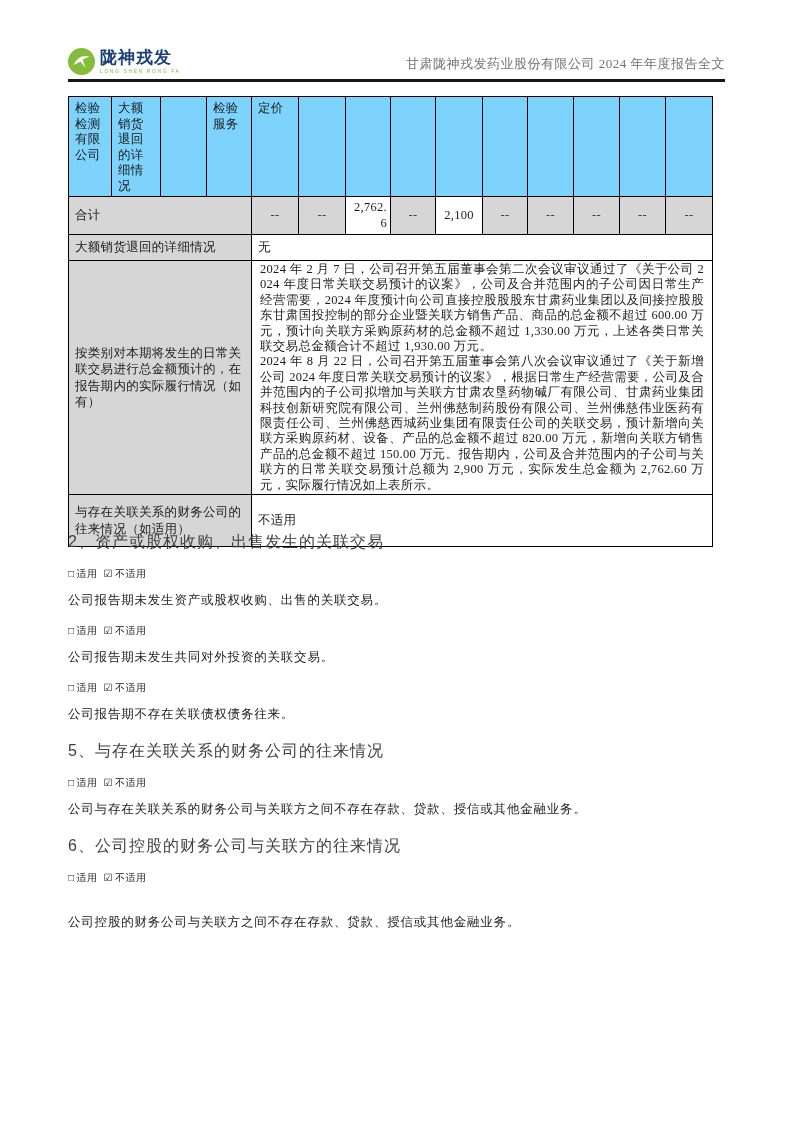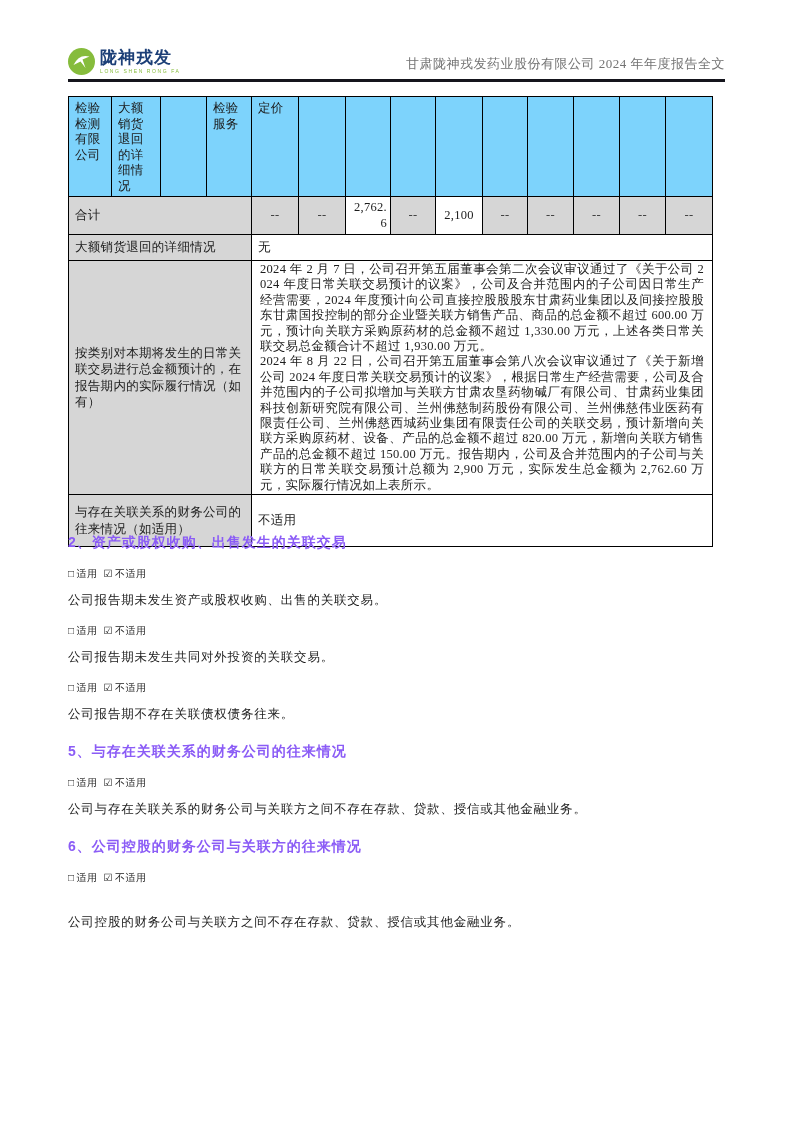--- a/index.html
+++ b/index.html
@@ -63,22 +63,22 @@
   td.para{
     text-align:justify;vertical-align:middle;
     white-space:pre-line;
     font-size:12.5px;line-height:15.4px;padding:1px 8px;
   }
   td.lbl{line-height:16.5px;}
   
   .sections{position:absolute;left:68px;top:518px;width:657px;}
   .sec-title{
     font-family:"Liberation Sans","DejaVu Sans",sans-serif;
-    font-weight:bold;font-size:14px;line-height:18px;
-    letter-spacing:1px;margin-top:20px;color:#8b5cf6;
+    font-weight:normal;font-size:16px;line-height:18px;
+    letter-spacing:1px;margin-top:20px;color:#404040;
   }
   .sec-title.first{margin-top:15px;}
   .sec-apply{font-size:10px;line-height:16px;margin-top:15px;letter-spacing:0.5px;}
   .sec-apply .cb{margin-right:2px;}
   .sec-apply .gap{display:inline-block;width:6px;}
   .sec-desc{font-size:12.5px;line-height:16px;margin-top:10px;letter-spacing:0.8px;}
   .sec-desc.wide-gap{margin-top:28px;}
   
   .page-num{
     position:absolute;right:76px;top:1036px;

